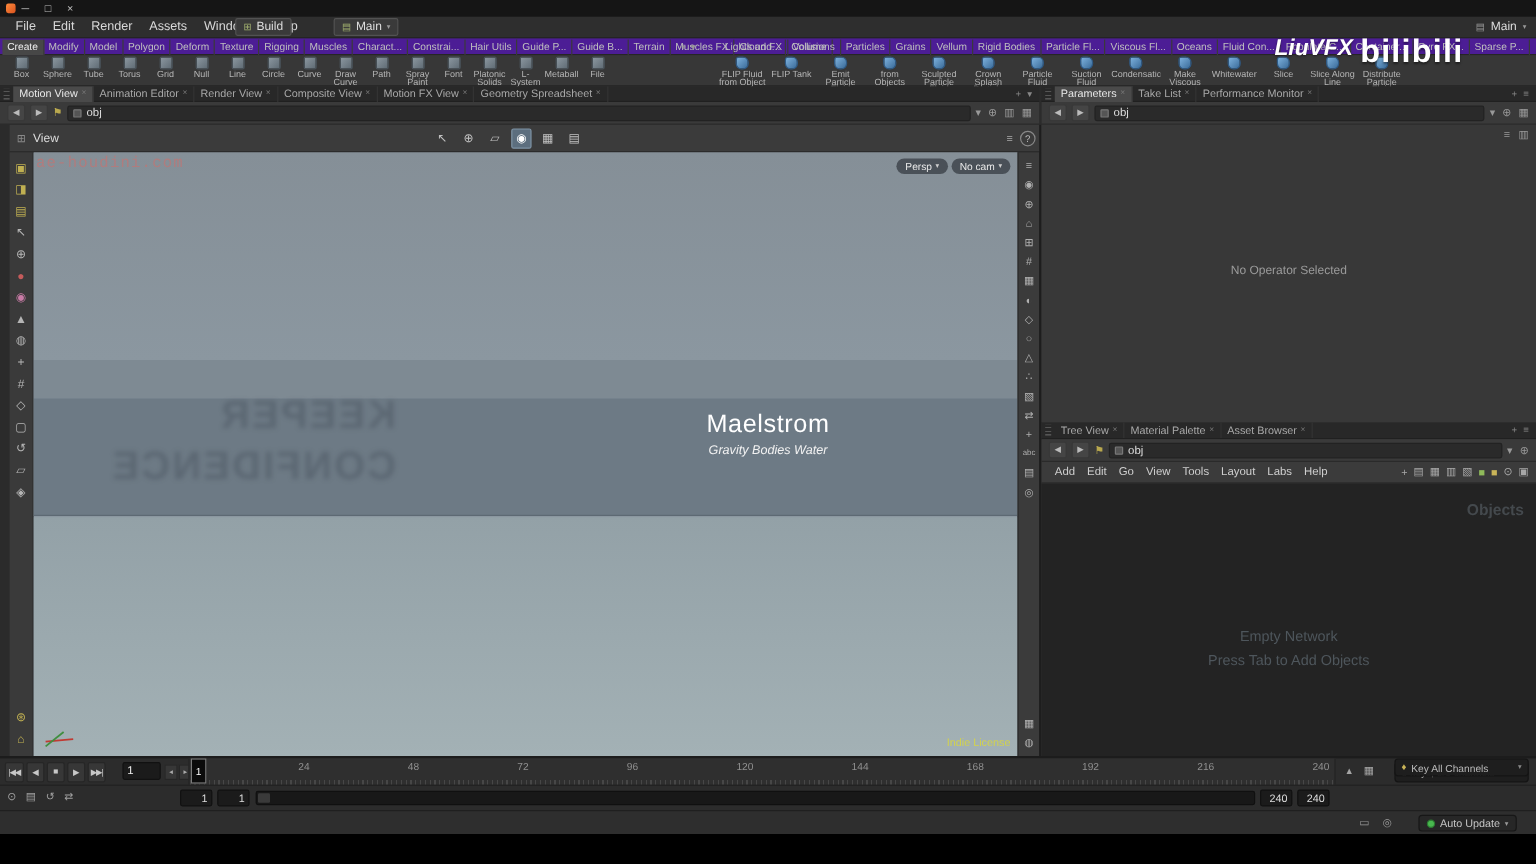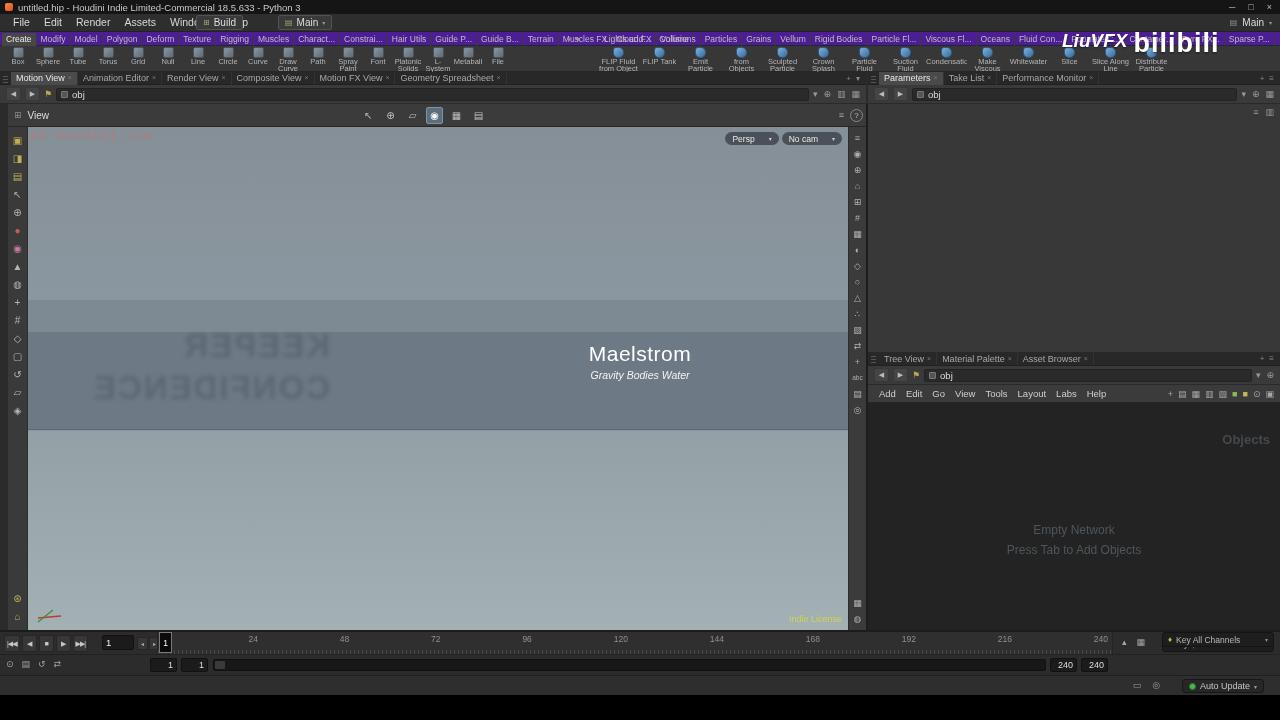--- a/index.html
+++ b/index.html
@@ -88,21 +88,21 @@
   .cz-top{position:absolute;left:0;top:0;width:100%;height:173px;background:linear-gradient(180deg,#858f97,#8b97a0);}
   .cz-seam{position:absolute;left:0;top:173px;width:100%;height:32px;background:#7e8a93;}
   .cz-mid{position:absolute;left:0;top:205px;width:100%;height:98px;background:#6d7a85;border-bottom:1px solid #5d6973;}
   .cz-bottom{position:absolute;left:0;top:304px;width:100%;height:199px;background:linear-gradient(180deg,#93a1a7,#a3b1b5);}
   .site-wm{position:absolute;left:2px;top:1px;font-family:"Liberation Mono","DejaVu Sans Mono",monospace;font-size:13px;color:rgba(205,112,108,0.6);letter-spacing:1px;}
   .ghost{position:absolute;left:30px;top:198px;width:272px;transform:scaleX(-1);filter:blur(2px);color:rgba(38,48,60,0.25);font-weight:bold;font-size:33px;line-height:42px;letter-spacing:2px;}
   .vp-title-card{position:absolute;left:612px;top:215px;transform:translateX(-50%);text-align:center;color:#fff;white-space:nowrap;}
   .vp-main-title{font-size:21px;font-weight:normal;letter-spacing:.5px;}
   .vp-sub-title{font-size:10.5px;font-style:italic;color:#f2f2f2;margin-top:3px;}
   .vp-cams{position:absolute;top:5px;right:6px;display:flex;gap:3px;}
-  .campill{background:rgba(25,30,36,.55);border-radius:8px;color:#e9e9e9;font-size:8.5px;padding:1.5px 7px;display:flex;gap:14px;align-items:center;}
+  .campill{background:rgba(25,30,36,.55);border-radius:8px;color:#e9e9e9;font-size:8.5px;padding:1.5px 7px;display:flex;gap:3px;align-items:center;}
   .campill .caret{font-size:6px;color:#cfcfcf;}
   .axis-gizmo{position:absolute;left:6px;bottom:6px;}
   .indie-badge{position:absolute;right:6px;bottom:6px;font-size:9px;color:#d3d34d;}
 
   .vp-right-strip{position:absolute;left:848px;top:127px;width:18px;height:503px;background:#3b3b3b;border-left:1px solid #2d2d2d;display:flex;flex-direction:column;align-items:center;padding:6px 0;gap:6px;}
   .rs-icon{font-size:9px;color:#b0b0b0;line-height:10px;}
   .vp-right-strip span.rs-icon:nth-of-type(16){font-size:6.5px;}
   .vp-right-strip span.rs-icon:nth-of-type(19),.vp-right-strip span.rs-icon:nth-of-type(20){color:#c0a952;}
   .vsplit{position:absolute;left:866px;top:104px;width:2px;height:526px;background:#1d1d1d;}
 
@@ -112,21 +112,21 @@
   .corner-icons{position:absolute;right:6px;top:3px;display:flex;gap:7px;color:#999;font-size:9px;}
   .param-empty{position:absolute;left:0;right:0;top:116px;text-align:center;color:#9b9b9b;font-size:10px;}
   .net-tabs{position:absolute;left:0;top:248px;width:412px;height:14px;background:#282828;display:flex;align-items:center;border-bottom:1px solid #202020;}
   .net-path{position:absolute;left:0;top:262px;width:412px;height:19px;background:#3a3a3a;border-bottom:1px solid #2a2a2a;display:flex;align-items:center;gap:4px;padding:0 6px;}
   .net-menubar{position:absolute;left:0;top:281px;width:412px;height:18px;background:#3b3b3b;border-bottom:1px solid #262626;display:flex;align-items:center;padding:0 6px;}
   .net-menu-item{font-size:9.5px;color:#cfcfcf;padding:0 5px;line-height:17px;}
   .net-toolbar-icons{margin-left:auto;display:flex;gap:5px;color:#a8a8a8;font-size:9px;align-items:center;}
   .net-toolbar-icons span:nth-of-type(6){color:#8fba5a;}
   .net-toolbar-icons span:nth-of-type(7){color:#c9b458;}
   .net-canvas{position:absolute;left:0;top:299px;width:412px;height:227px;background:#232323;}
-  .net-context{position:absolute;right:10px;top:29px;font-size:13px;font-weight:bold;color:#44494d;}
+  .net-context{position:absolute;right:10px;top:14px;font-size:13px;font-weight:bold;color:#44494d;}
   .net-empty{position:absolute;left:0;right:0;top:120px;text-align:center;color:#4e565c;font-size:12px;}
   .net-empty-hint{margin-top:6px;font-size:12px;color:#4e565c;}
 
   
   .timeline{position:absolute;left:0;top:630px;width:1280px;height:24px;background:#2c2c2c;border-top:2px solid #1c1c1c;}
   .transport{position:absolute;left:4px;top:3px;display:flex;gap:2px;align-items:center;}
   .tbtn{min-width:15px;height:17px;display:flex;align-items:center;justify-content:center;font-size:7px;color:#c8c8c8;letter-spacing:-1px;background:#373737;border:1px solid #262626;border-radius:2px;padding:0 2px;}
   .frame-input{width:32px;height:15px;background:#1b1b1b;border:1px solid #111;border-radius:2px;color:#eee;font-size:9.5px;padding:0 3px;margin-left:4px;font-family:inherit;}
   .mini-nav{display:flex;gap:1px;margin-left:3px;}
   .mini-btn{width:11px;height:13px;font-size:6px;display:flex;align-items:center;justify-content:center;background:#373737;border:1px solid #262626;color:#aaa;}
@@ -161,21 +161,20 @@
   .wm-brand{font-style:italic;font-weight:bold;font-size:19px;line-height:26px;text-shadow:0 1px 2px rgba(0,0,0,.45);}
   .wm-site{font-weight:bold;font-size:27px;line-height:30px;letter-spacing:1px;text-shadow:0 1px 2px rgba(0,0,0,.45);}
 </style>
 </head>
 <body>
 
 <div class="app">
 
   <div class="titlebar">
     <span class="app-ico"></span>
-    <span class="tb-title">untitled.hip - Houdini Indie Limited-Commercial 18.5.633 - Python 3</span>
     <div class="winbtns">
 
     <span class="winbtn">─</span>
         <span class="winbtn">□</span>
         <span class="winbtn">×</span>
       </div>
   </div>
 
   <div class="menubar">
     <div class="menus">
@@ -571,20 +570,21 @@
     <span class="rs-icon">▦</span><span class="rs-icon">◍</span></div>
   </div>
   <div class="vsplit"></div>
 
   <div class="right-panel">
     <div class="param-pane">
       <div class="corner-icons">
         <span>≡</span>
         <span>▥</span>
       </div>
+      <div class="param-empty">No Operator Selected</div>
     </div>
 
     <div class="net-tabs">
       <span class="drag-dots"></span>
       <div style="display:flex;height:13px;align-items:center;">
 
           <span class="ptab">
             <span>Tree View</span>
             <span class="x">×</span>
           </span>

